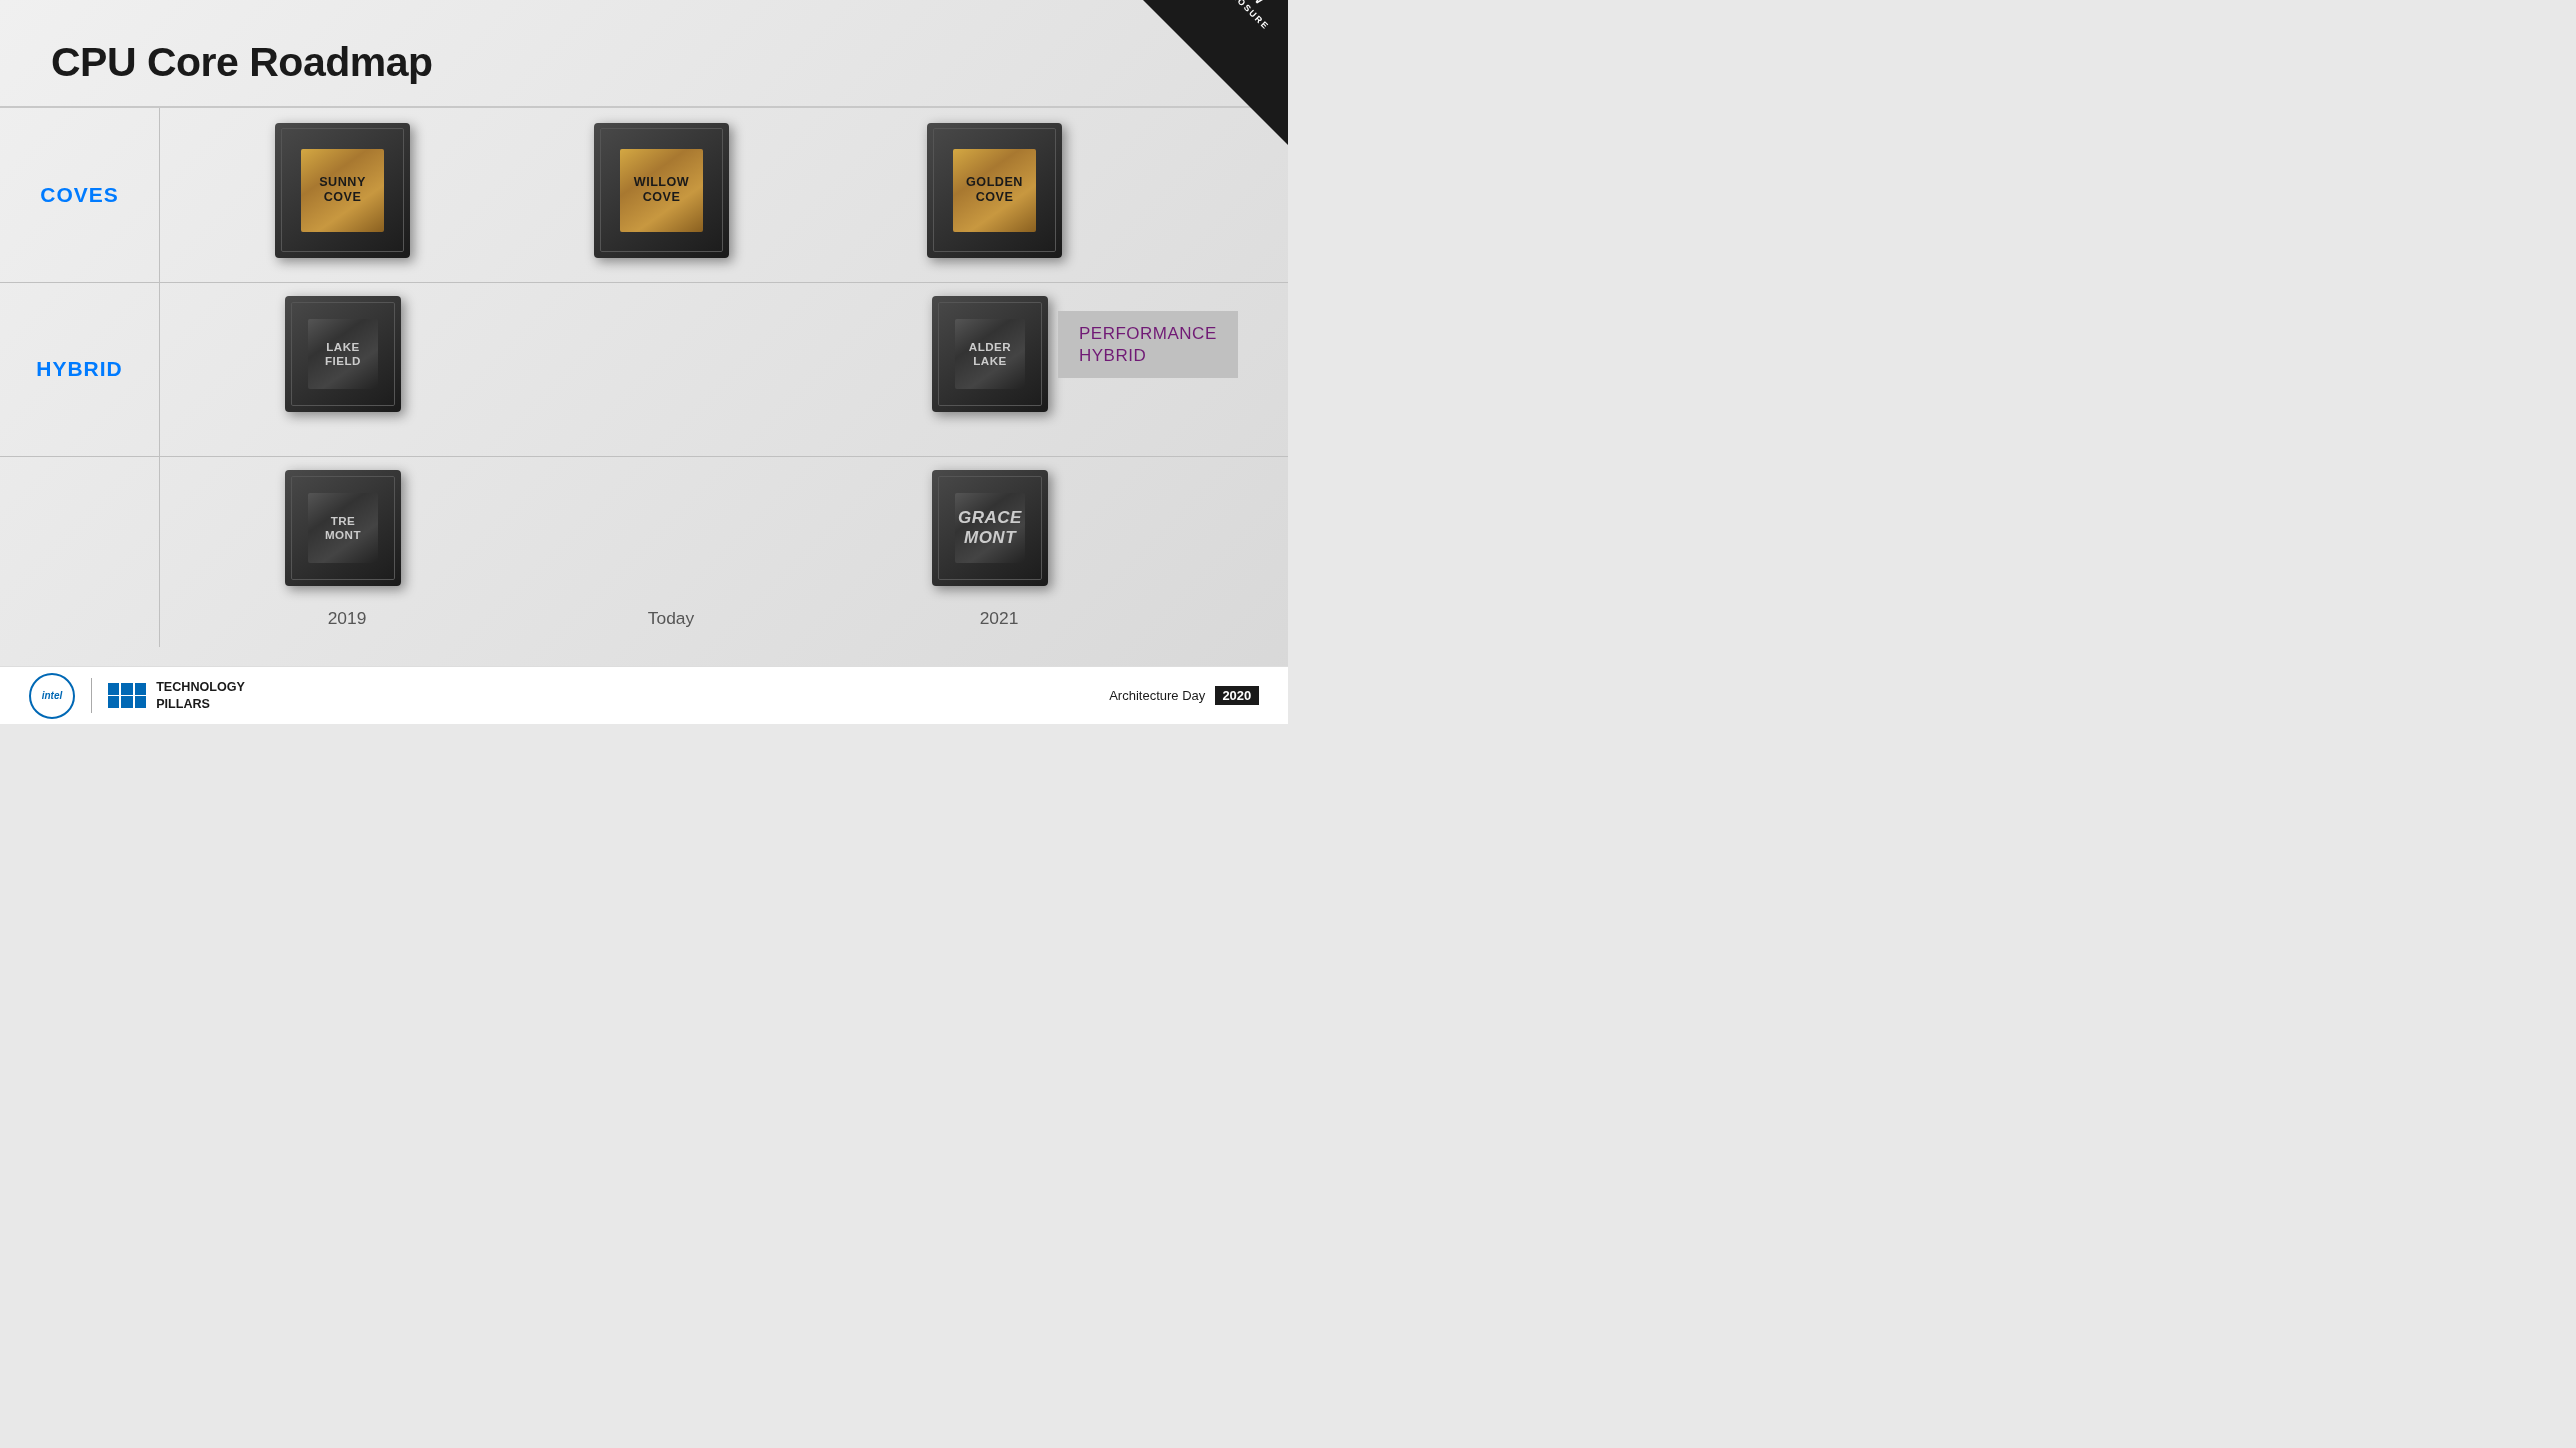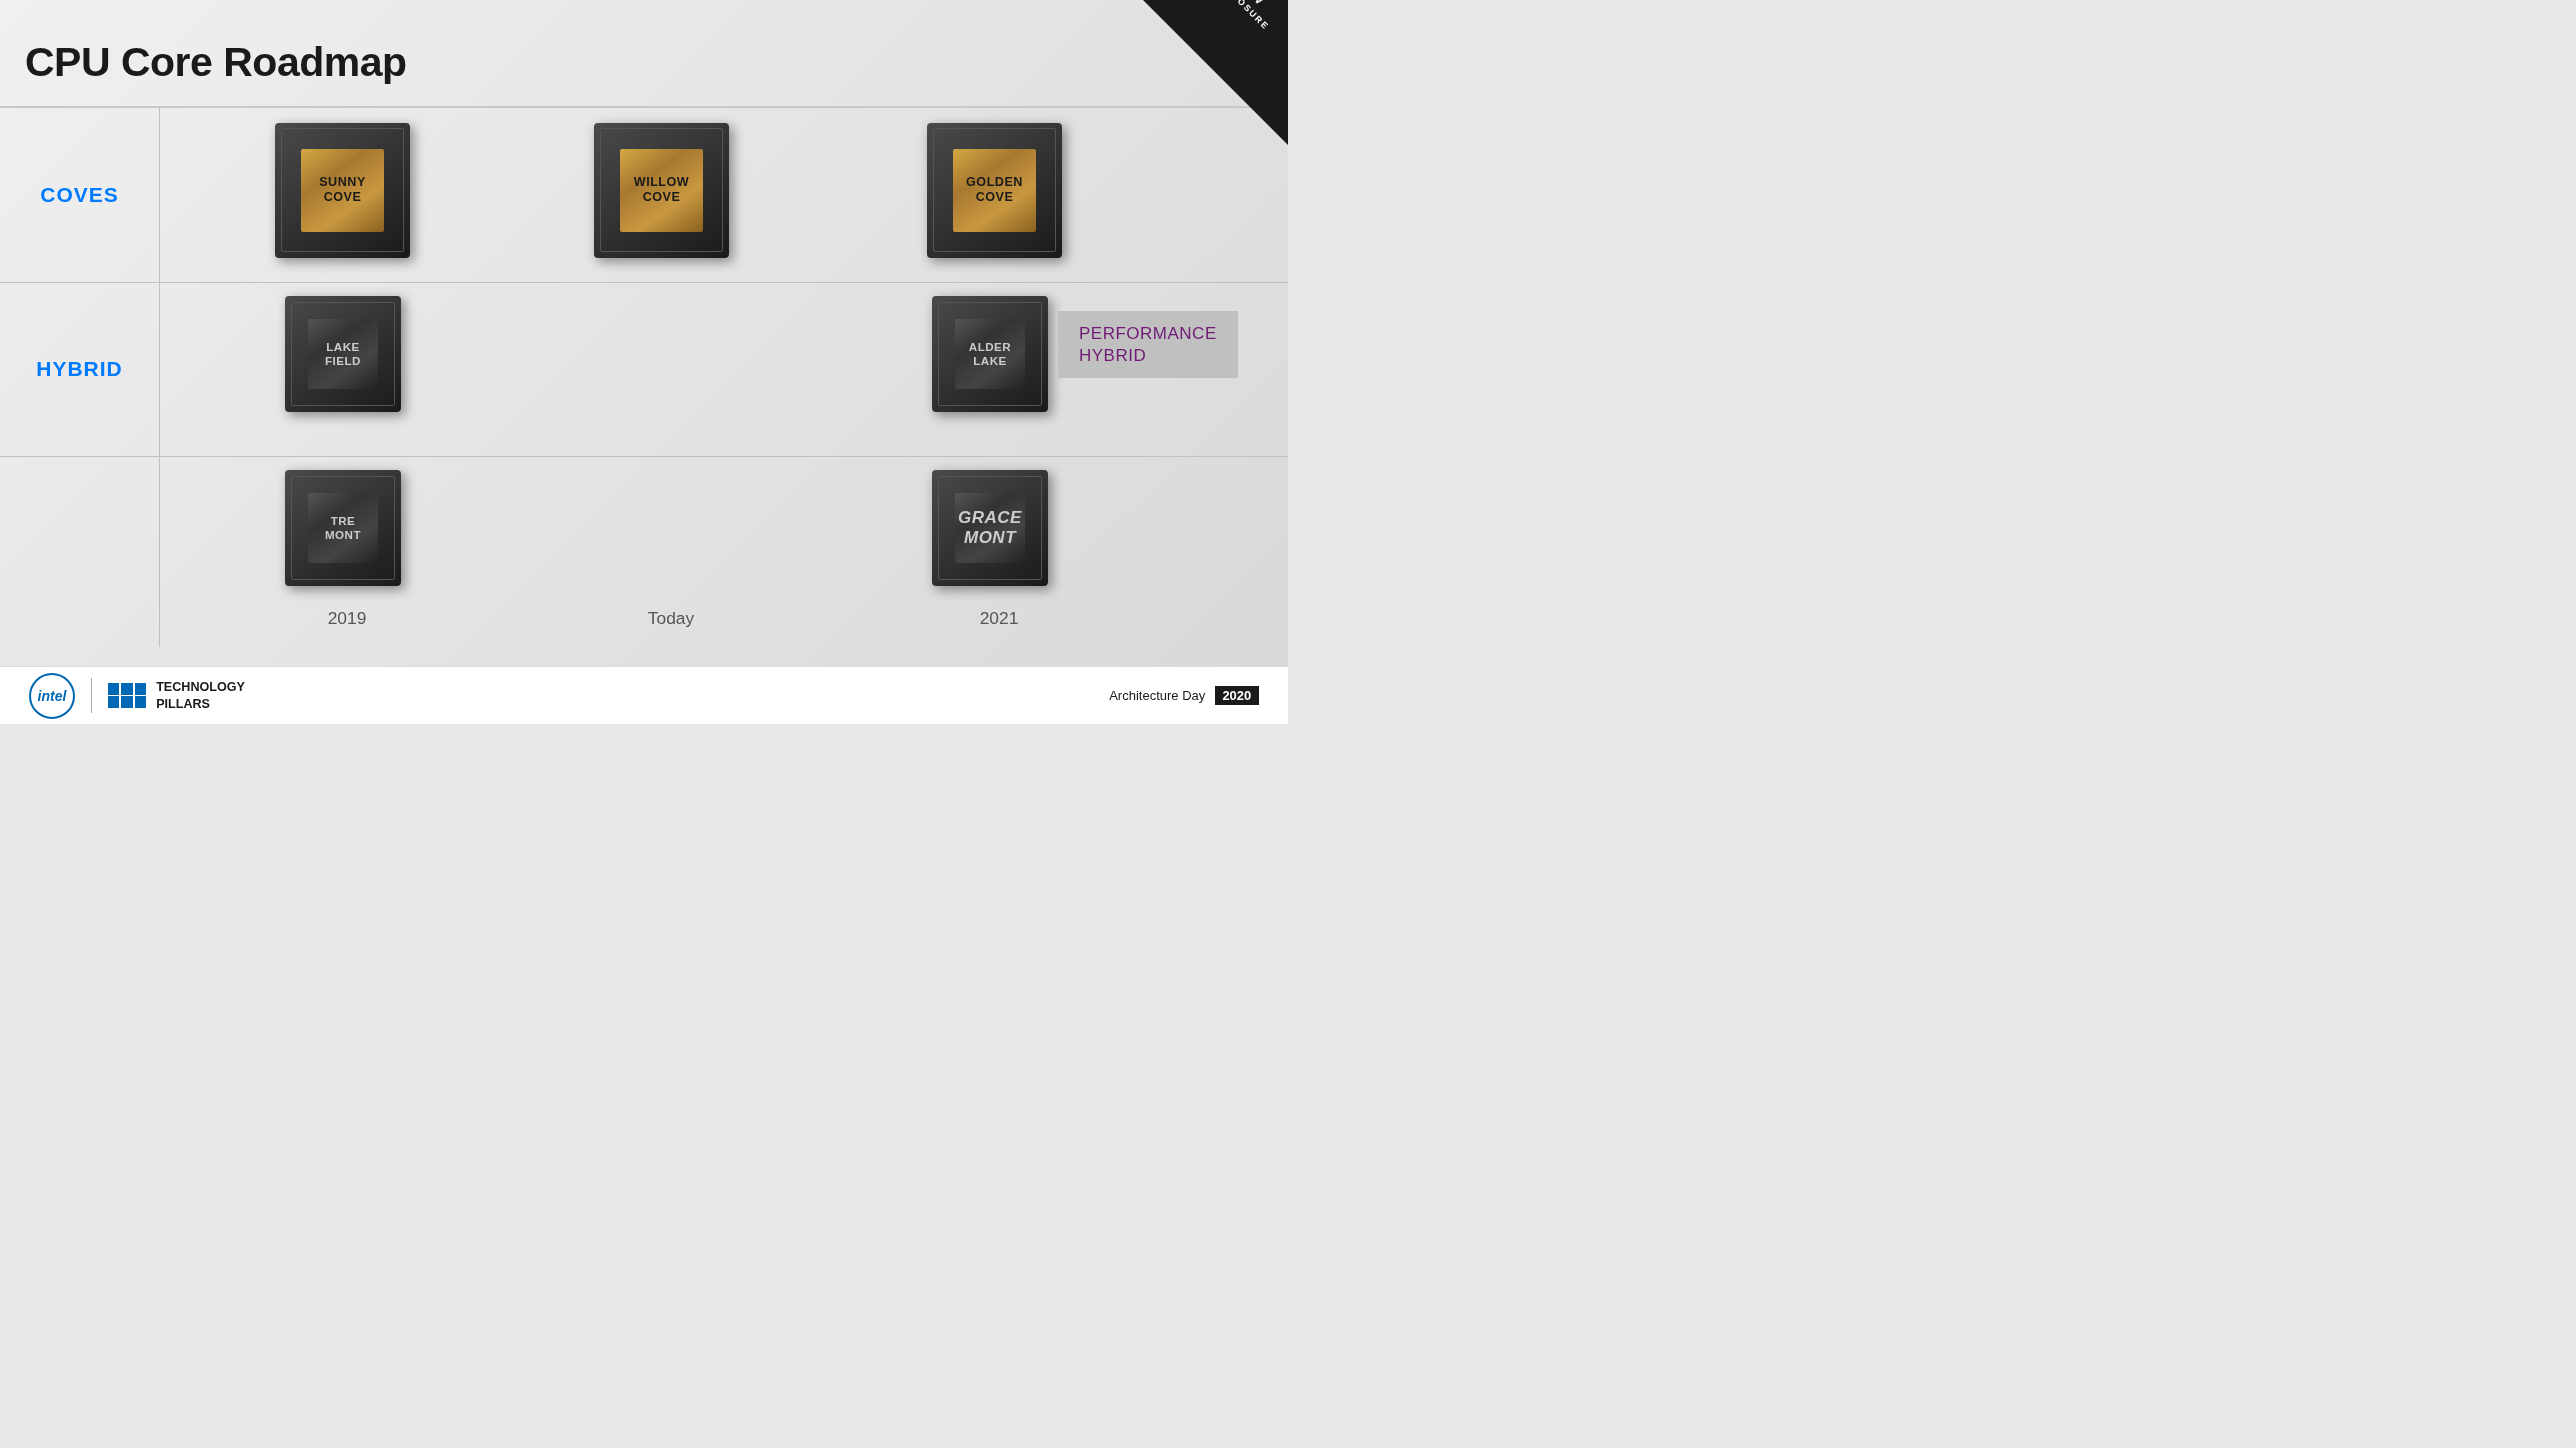--- a/index.html
+++ b/index.html
@@ -18,21 +18,21 @@
       height: 724px;
       background: linear-gradient(135deg, #f0f0f0 0%, #d8d8d8 100%);
       position: relative;
       overflow: hidden;
     }
 
     
     .page-title {
       position: absolute;
       top: 39px;
-      left: 25px;
+      left: 51px;
       font-size: 41px;
       font-weight: 900;
       color: #1a1a1a;
       letter-spacing: -0.5px;
     }
 
     
     .title-divider {
       position: absolute;
       top: 106px;
@@ -124,21 +124,21 @@
     }
 
     .intel-logo {
       width: 46px;
       height: 46px;
       border: 2.9px solid #0068b5;
       border-radius: 50%;
       display: flex;
       align-items: center;
       justify-content: center;
-      font-size: 14px;
+      font-size: 10px;
       font-weight: 900;
       font-style: italic;
       color: #0068b5;
       flex-shrink: 0;
     }
 
     .footer-divider {
       width: 1.9px;
       height: 35px;
       background: #aaa;

